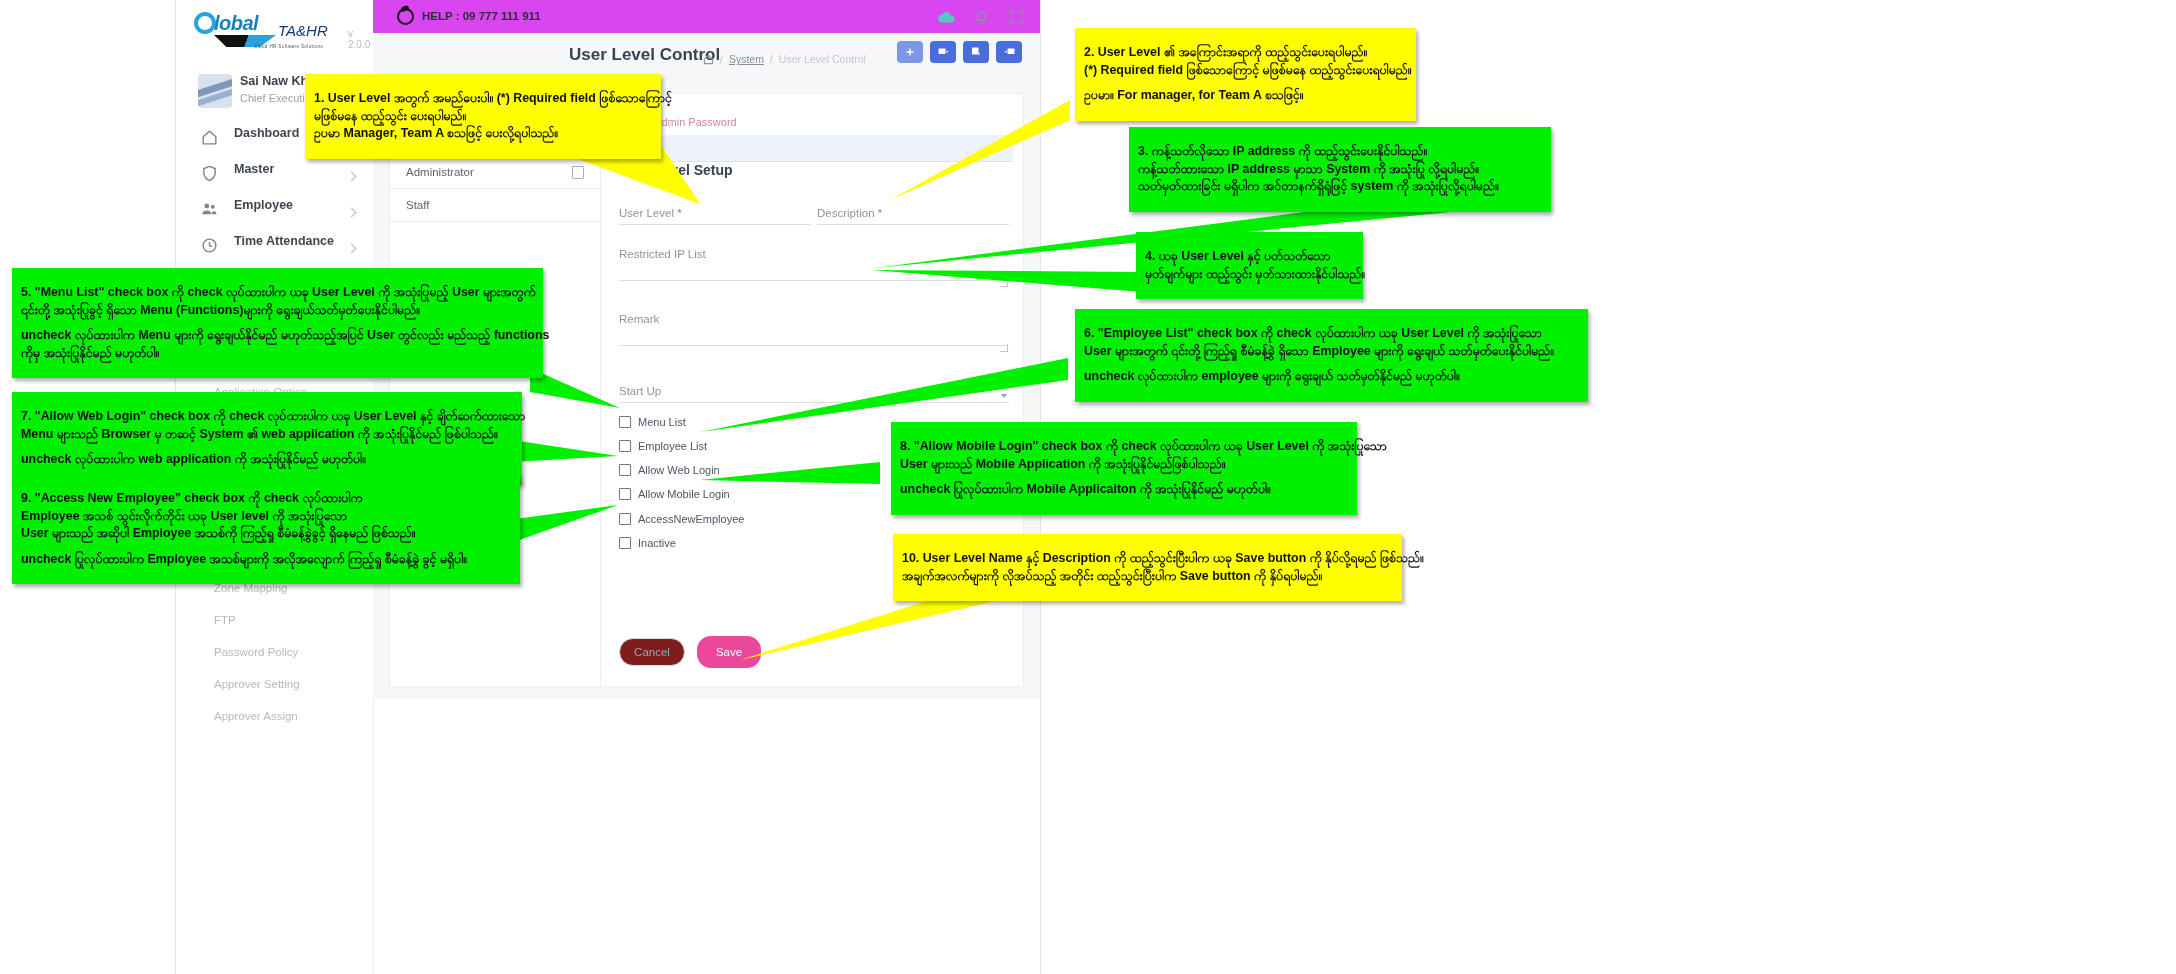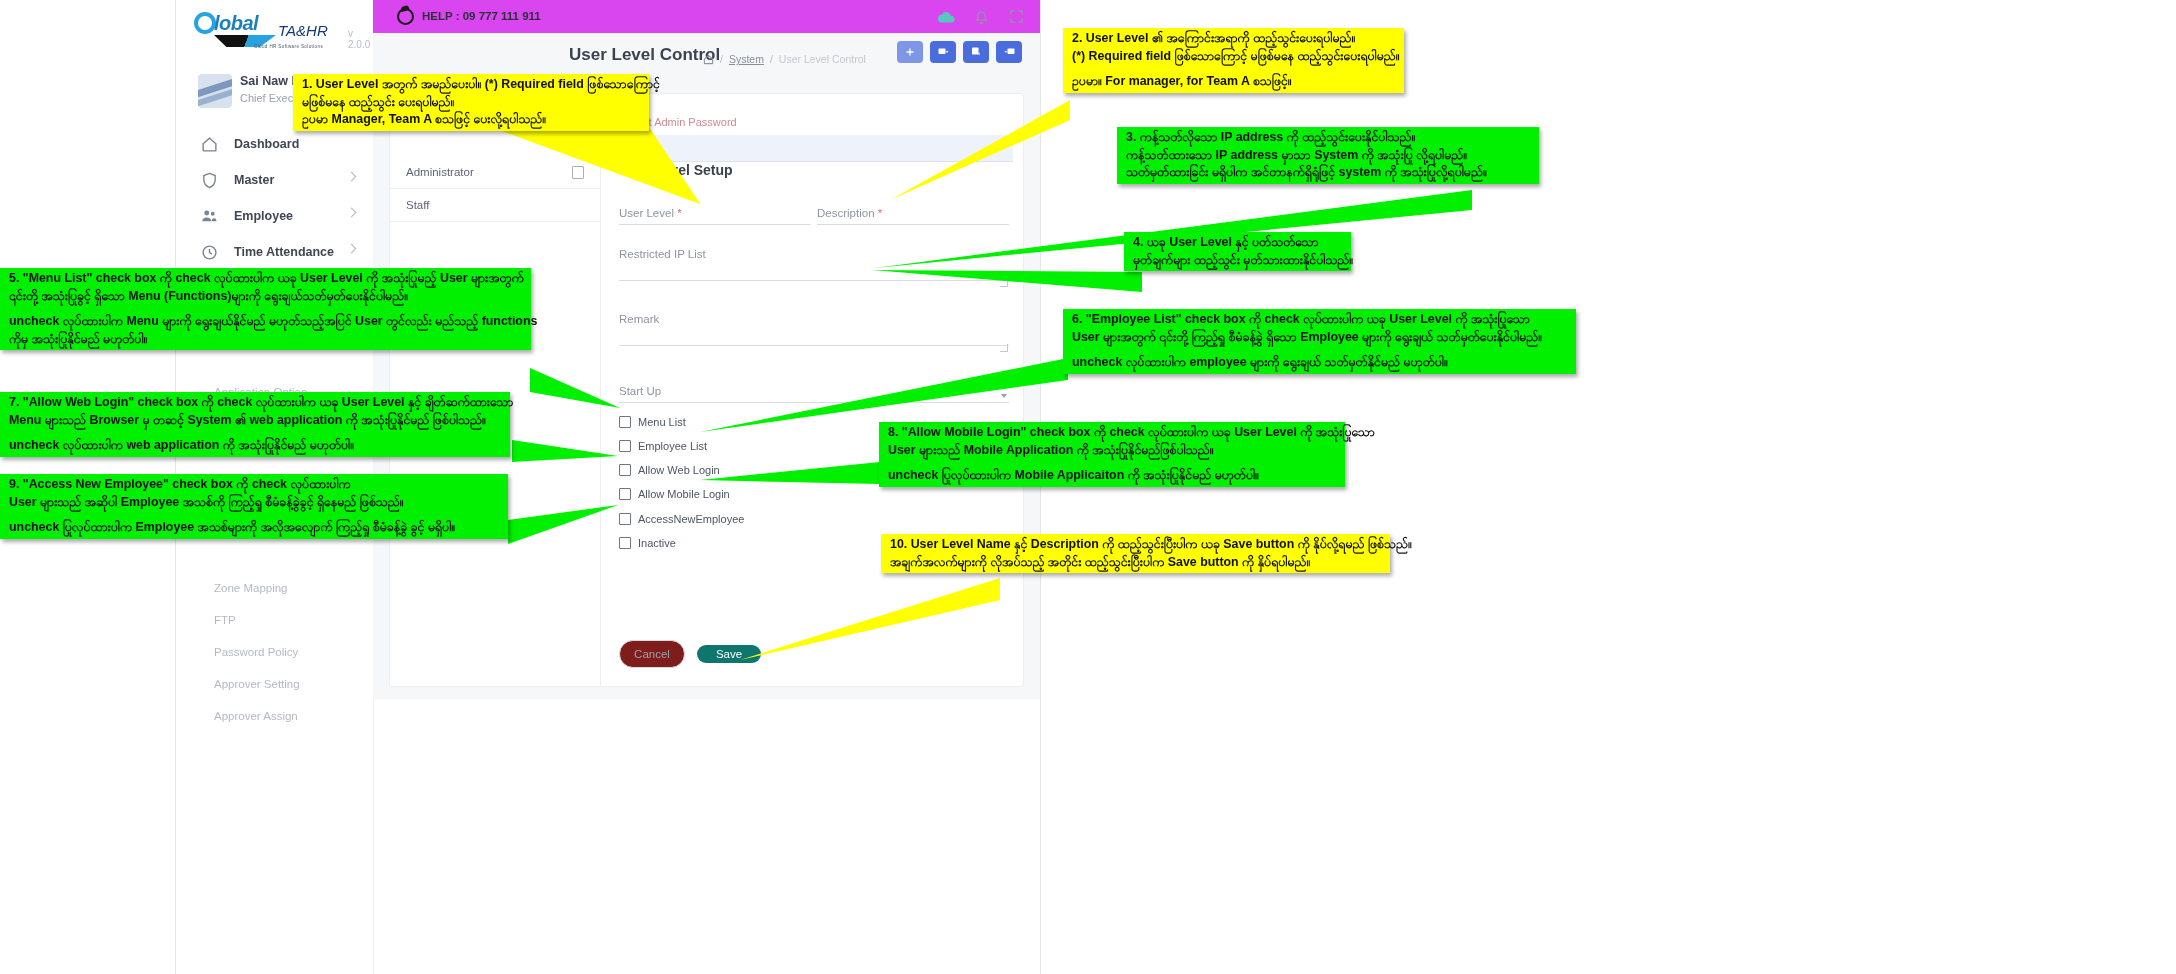--- a/index.html
+++ b/index.html
@@ -37,21 +37,21 @@
           background:#d8e2ef;overflow:hidden;}
   .avatar .stripe{position:absolute;left:-6px;top:10px;width:50px;height:7px;background:#7d97bd;
                   transform:rotate(-18deg);}
   .avatar .stripe2{position:absolute;left:-6px;top:20px;width:50px;height:6px;background:#9ab0cf;
                   transform:rotate(-18deg);}
   .pname{position:absolute;left:50px;top:2px;font-size:12.5px;font-weight:bold;color:#3b4350;
          white-space:nowrap;}
   .prole{position:absolute;left:50px;top:20px;font-size:11px;color:#9aa2ad;white-space:nowrap;}
 
   .nav{position:absolute;left:0;top:126px;width:197px;}
-  .nav-item{position:relative;height:36px;display:flex;align-items:center;padding-left:22px;
+  .nav-item{position:relative;height:36px;display:flex;padding-left:22px;
             cursor:pointer;}
   .nav-item .ico{width:22px;height:22px;margin-right:14px;display:flex;align-items:center;
                  justify-content:center;color:#7b8494;}
   .nav-item .lbl{font-size:12.5px;font-weight:bold;color:#3f4753;}
   .nav-item .chev{position:absolute;right:18px;top:11px;width:6px;height:6px;
                   border-right:1.6px solid #b0b7c1;border-top:1.6px solid #b0b7c1;
                   transform:rotate(45deg);}
   .sub{position:absolute;left:0;width:197px;}
   .sub-item{height:32px;display:flex;align-items:center;padding-left:38px;font-size:11.5px;
             color:#b4bac3;cursor:pointer;}
@@ -105,26 +105,26 @@
               border-top:4.5px solid #9aa2ad;}
   .fld .resize{position:absolute;right:1px;bottom:-7px;width:7px;height:7px;
                border-right:1px solid #c3c8d0;border-bottom:1px solid #c3c8d0;}
   .cbrow{position:absolute;display:flex;align-items:center;gap:7px;cursor:pointer;}
   .cbbox{width:10px;height:10px;border:1.3px solid #6e7783;border-radius:1px;background:#fff;}
   .cblab{font-size:11px;color:#4d5664;white-space:nowrap;}
   .btm-btns{position:absolute;left:18px;bottom:18px;display:flex;gap:12px;align-items:center;}
   .btn-cancel{width:64px;height:26px;border:1px solid #d6dae0;border-radius:14px;background:#7f1d1d;
               color:#9aa2ad;font-size:11.5px;display:flex;align-items:center;justify-content:center;
               cursor:pointer;}
-  .btn-save{width:64px;height:18px;border-radius:14px;background:#0f766e;color:#fff;font-size:11.5px;
+  .btn-save{width:64px;height:32px;border-radius:14px;background:#ec4899;color:#fff;font-size:11.5px;
             display:flex;align-items:center;justify-content:center;cursor:pointer;}
 
   
-  .anno{position:absolute;box-sizing:border-box;padding:2px 9px;z-index:40;
-        box-shadow:2px 3px 4px rgba(0,0,0,.33);line-height:1.42;}
+  .anno{position:absolute;box-sizing:border-box;padding:16px 9px;z-index:40;
+        box-shadow:2px 3px 4px rgba(0,0,0,.33);line-height:1.42;margin-left:12px;}
   .anno.y{background:#ffff00;}
   .anno.g{background:#00f000;}
   .anno .ln{font-size:12.4px;color:#111;white-space:nowrap;}
   .anno .ln.b{font-weight:bold;}
   .anno .ln.sp{height:8px;}
   .point{position:absolute;z-index:39;}
   .point svg{display:block;overflow:visible;}
 </style>
 </head>
 <body>
@@ -423,20 +423,21 @@
 
 <div class="anno g" style="left:879px;top:422px;width:466px">
   <div class="ln b">8. "Allow Mobile Login" check box ကို check လုပ်ထားပါက ယခု User Level ကို အသုံးပြုသော</div>
   <div class="ln b">     User များသည် Mobile Application ကို အသုံးပြုနိုင်မည်ဖြစ်ပါသည်။</div>
   <div class="ln sp"></div>
   <div class="ln b">     uncheck ပြုလုပ်ထားပါက Mobile Applicaiton ကို အသုံးပြုနိုင်မည် မဟုတ်ပါ။</div>
 </div>
 
 <div class="anno g" style="left:0px;top:474px;width:508px">
   <div class="ln b">9. "Access New Employee" check box ကို check လုပ်ထားပါက</div>
+  <div class="ln b">    Employee အသစ် သွင်းလိုက်တိုင်း ယခု User level ကို အသုံးပြုသော</div>
   <div class="ln b">    User များသည် အဆိုပါ Employee အသစ်ကို ကြည့်ရှု စီမံခန့်ခွဲခွင့် ရှိနေမည် ဖြစ်သည်။</div>
   <div class="ln sp"></div>
   <div class="ln b">    uncheck ပြုလုပ်ထားပါက Employee အသစ်များကို အလိုအလျောက် ကြည့်ရှု စီမံခန့်ခွဲ ခွင့် မရှိပါ။</div>
 </div>
 
 <div class="anno y" style="left:881px;top:534px;width:509px">
   <div class="ln b">10. User Level Name နှင့် Description ကို ထည့်သွင်းပြီးပါက ယခု Save button ကို နိုပ်လို့ရမည်  ဖြစ်သည်။</div>
   <div class="ln b">      အချက်အလက်များကို  လိုအပ်သည့်  အတိုင်း ထည့်သွင်းပြီးပါက Save button ကို နှိပ်ရပါမည်။</div>
 </div>
 

